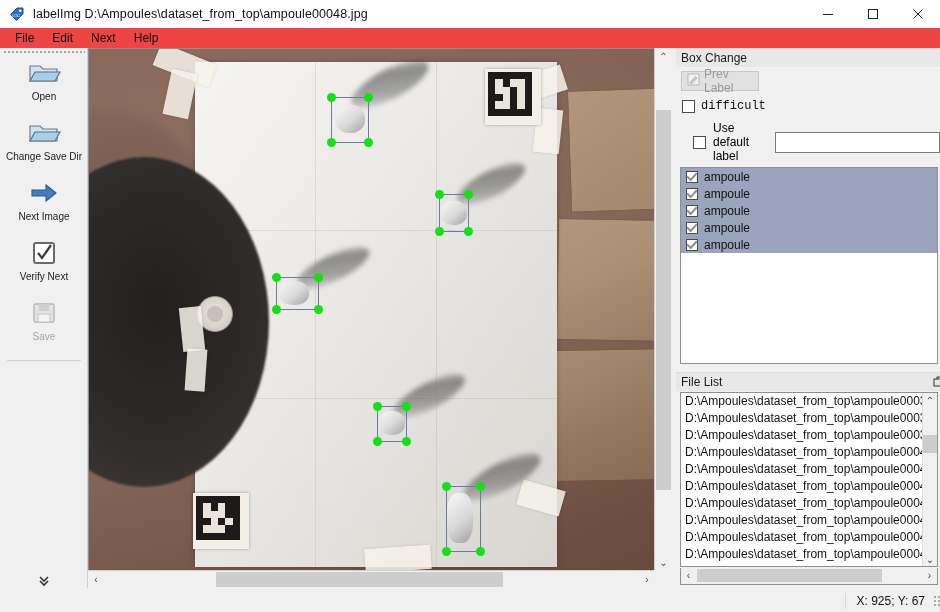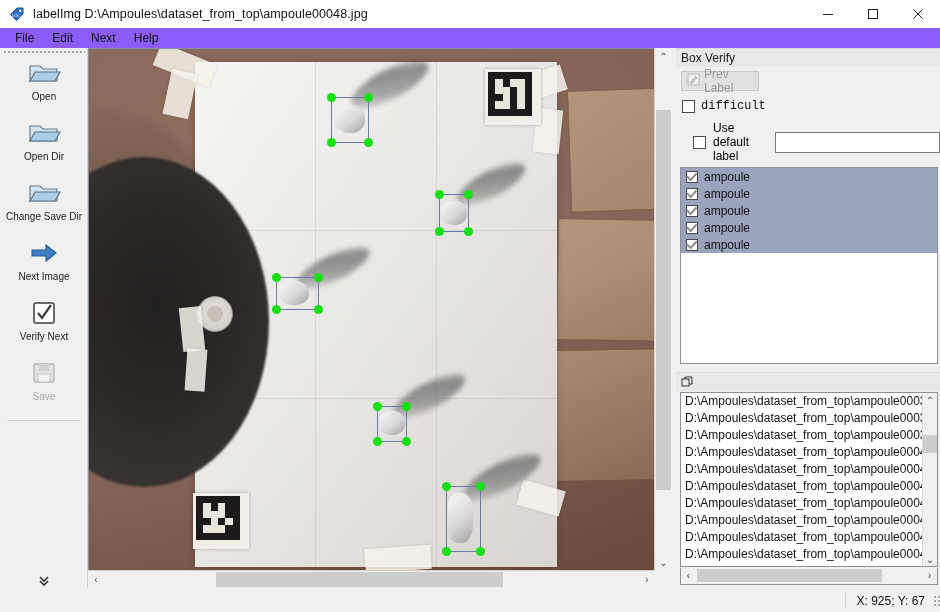--- a/index.html
+++ b/index.html
@@ -18,21 +18,21 @@
   }
   .tb-icon{width:18px;height:18px;margin-left:8px;margin-right:7px;position:relative;flex:none;}
   .tb-title{font-size:12.5px;color:#111;letter-spacing:.1px;white-space:nowrap;}
   .tb-btns{margin-left:auto;display:flex;height:28px;}
   .tb-btn{width:45px;height:28px;display:flex;align-items:center;justify-content:center;
           font-size:12px;color:#222;}
 
   
   .menubar{
     position:absolute;left:0;top:28px;width:940px;height:20px;
-    background:#8b5cf6;display:flex;align-items:center;padding-left:6px;box-sizing:border-box;text-align:right;
+    background:#ef4444;display:flex;align-items:center;padding-left:6px;box-sizing:border-box;text-align:right;
   }
   .menu-item{padding:2px 9px;font-size:12px;color:#111;}
 
   
   .toolbar{
     position:absolute;left:0;top:48px;width:88px;height:564px;
     background:#f0f0f0;box-sizing:border-box;
   }
   .tb-handle{height:5px;width:82px;margin:1px auto 0;
      background-image:radial-gradient(#9a9a9a 40%,transparent 41%);
@@ -206,29 +206,20 @@
     <div class="tool">
       <div class="tool-ico">
         <svg width="34" height="26" viewBox="0 0 34 26">
           <path d="M3 21 L3 6 L13 6 L16 9 L30 9 L30 21 Z" fill="#cfe3f2" stroke="#6d7d8c" stroke-width="1.2"></path>
           <path d="M3 21 L8 12 L33 12 L28 21 Z" fill="#a9cfe8" stroke="#5c7284" stroke-width="1.2"></path>
         </svg>
       </div>
       <div class="tool-lbl">Open</div>
     </div>
 
-    <div class="tool">
-      <div class="tool-ico">
-        <svg width="34" height="26" viewBox="0 0 34 26">
-          <path d="M3 21 L3 6 L13 6 L16 9 L30 9 L30 21 Z" fill="#cfe3f2" stroke="#6d7d8c" stroke-width="1.2"></path>
-          <path d="M3 21 L8 12 L33 12 L28 21 Z" fill="#a9cfe8" stroke="#5c7284" stroke-width="1.2"></path>
-        </svg>
-      </div>
-      <div class="tool-lbl">Open Dir</div>
-    </div>
 
     <div class="tool">
       <div class="tool-ico">
         <svg width="34" height="26" viewBox="0 0 34 26">
           <path d="M3 21 L3 6 L13 6 L16 9 L30 9 L30 21 Z" fill="#cfe3f2" stroke="#6d7d8c" stroke-width="1.2"></path>
           <path d="M3 21 L8 12 L33 12 L28 21 Z" fill="#a9cfe8" stroke="#5c7284" stroke-width="1.2"></path>
         </svg>
       </div>
       <div class="tool-lbl">Change Save Dir</div>
     </div>
@@ -446,21 +437,21 @@
   <div class="sb-h">
     <div class="sb-arrow" style="left:0;top:0;width:16px;height:17px;">‹</div>
     <div class="sb-thumb" style="left:128px;top:1px;width:287px;height:15px;"></div>
     <div class="sb-arrow" style="right:0;top:0;width:16px;height:17px;">›</div>
   </div>
   <div class="sb-corner"></div>
 
   <div class="dock">
 
     <div class="dock-title">
-      <span class="ttl">Box Verify</span>
+      <span class="ttl">Box Change</span>
     </div>
 
     <div class="editbtn">
       <span>
         <svg width="13" height="13" viewBox="0 0 13 13">
           <rect x="1" y="1" width="11" height="11" fill="#f2f2f2" stroke="#b8b8b8" stroke-width="1"></rect>
           <path d="M3 9.5 L8.5 3.5 L10 5 L4.5 11 Z" fill="#cfcfcf" stroke="#a8a8a8" stroke-width=".8"></path>
         </svg>
       </span>
       <span>Prev Label</span>
@@ -495,20 +486,21 @@
       <span class="chk on"></span>
       <span class="txt">ampoule</span>
     </div>
     <div class="lrow">
       <span class="chk on"></span>
       <span class="txt">ampoule</span>
     </div>
   </div>
 
   <div class="dock-title" style="position:absolute;left:676px;top:372px;width:264px;">
+    <span class="ttl">File List</span>
     <span class="float-ico">
       <svg width="12" height="12" viewBox="0 0 12 12">
         <rect x="1" y="3" width="7" height="7" fill="none" stroke="#333" stroke-width="1"></rect>
         <path d="M4 3 L4 1 L11 1 L11 8 L8.5 8" fill="none" stroke="#333" stroke-width="1"></path>
       </svg>
     </span>
   </div>
 
   <div class="filelist">
     <div class="frow">D:\Ampoules\dataset_from_top\ampoule0003</div>

